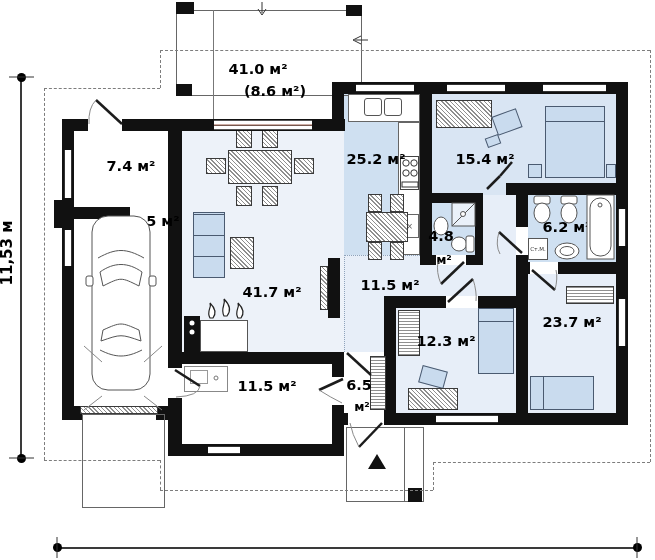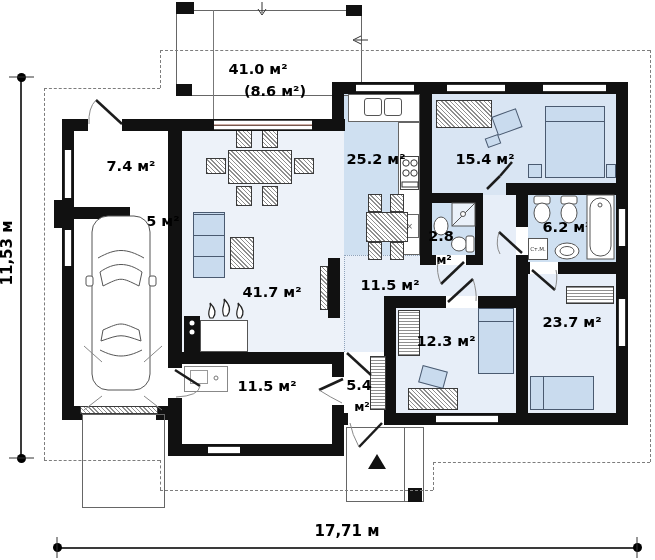--- a/index.html
+++ b/index.html
@@ -183,31 +183,30 @@
   <div class="a dot" style="left:53px;top:543px"></div>
   <div class="a dot" style="left:633px;top:543px"></div>
 
   <div class="a lab" style="left:218px;top:62px;width:80px">41.0 м²</div>
   <div class="a lab" style="left:230px;top:84px;width:90px">(8.6 м²)</div>
   <div class="a lab" style="left:100px;top:159px;width:62px">7.4 м²</div>
   <div class="a lab" style="left:120px;top:214px;width:60px">19.5 м²</div>
   <div class="a lab" style="left:240px;top:285px;width:64px">41.7 м²</div>
   <div class="a lab" style="left:344px;top:152px;width:64px">25.2 м²</div>
   <div class="a lab" style="left:453px;top:152px;width:64px">15.4 м²</div>
-  <div class="a lab" style="left:427px;top:229px;width:28px">2.8</div>
+  <div class="a lab" style="left:427px;top:229px;width:28px">4.8</div>
   <div class="a lab lab-s" style="left:432px;top:253px;width:24px">м²</div>
   <div class="a lab" style="left:539px;top:220px;width:56px">6.2 м²</div>
   <div class="a lab" style="left:356px;top:278px;width:68px">11.5 м²</div>
   <div class="a lab" style="left:233px;top:379px;width:68px">11.5 м²</div>
-  <div class="a lab" style="left:345px;top:378px;width:28px">5.4</div>
+  <div class="a lab" style="left:345px;top:378px;width:28px">6.5</div>
   <div class="a lab lab-s" style="left:350px;top:400px;width:24px">м²</div>
   <div class="a lab" style="left:414px;top:334px;width:64px">12.3 м²</div>
   <div class="a lab" style="left:540px;top:315px;width:64px">23.7 м²</div>
   <div class="a lab" style="left:-31px;top:244px;width:80px;height:18px;transform:rotate(-90deg);font-size:15px">11,53 м</div>
-  <div class="a lab" style="left:287px;top:524px;width:120px;font-size:15px">17,71 м</div>
 
   <svg class="a" width="655" height="560" viewBox="0 0 655 560" style="left:0;top:0">
 
     <g stroke="#1c1c1c" stroke-width="2.5" fill="none">
       <path d="M122,124 L96,100"></path>
         <path d="M96,100 Q88,108 89,124" stroke="#8a8a8a" stroke-width="1"></path>
     </g>
     <g stroke="#1c1c1c" stroke-width="2.5" fill="none">
       <path d="M175,370 L200,386"></path>
         <path d="M200,386 Q199,396 176,397" stroke="#8a8a8a" stroke-width="1"></path>

